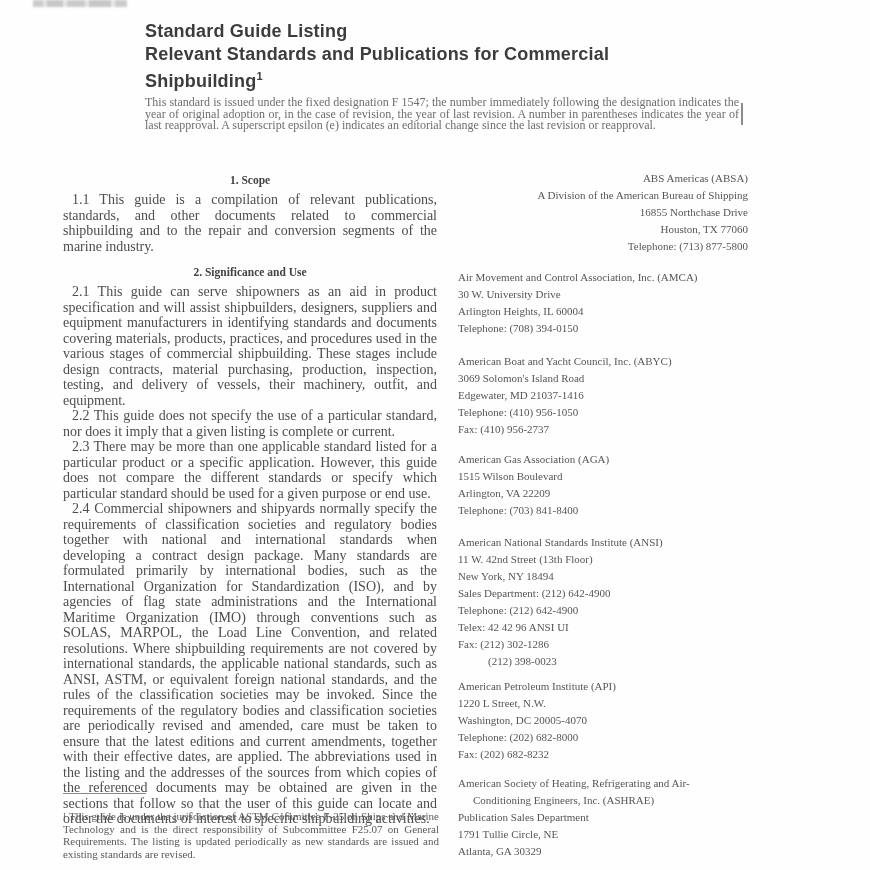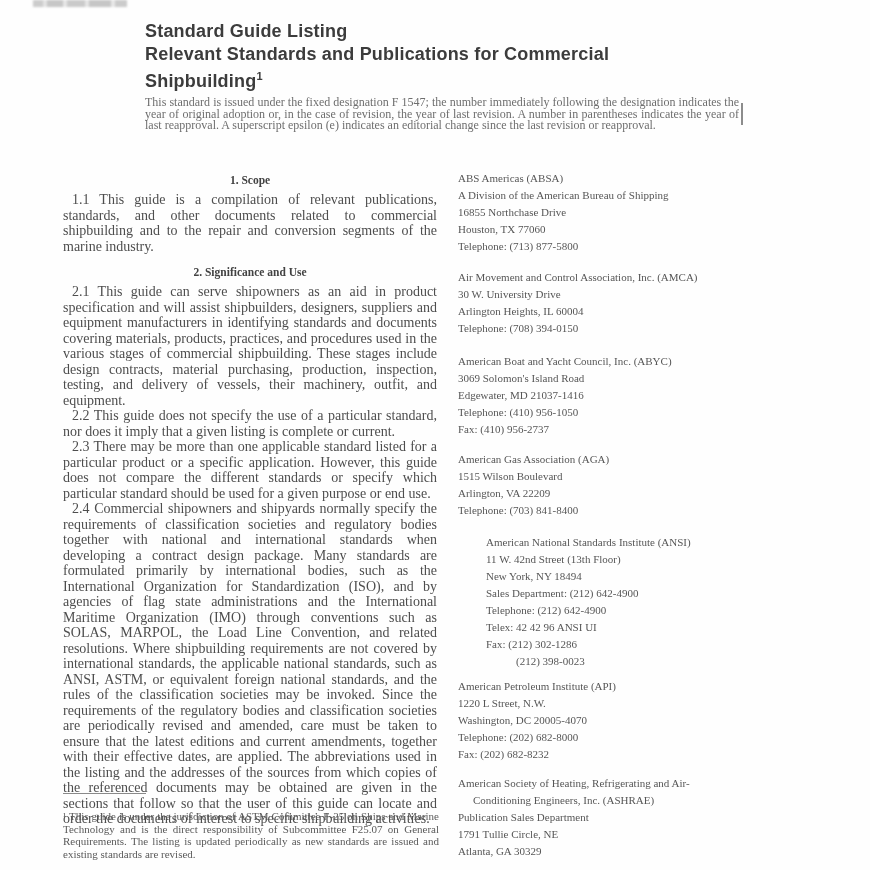--- a/index.html
+++ b/index.html
@@ -116,25 +116,25 @@
     top: 170px;
     width: 290px;
     color: #565656;
     font-size: 11px;
     line-height: 17px;
   }
   .org { margin: 0; }
   .org .org-line { white-space: nowrap; overflow: hidden; }
   .org .indent-1 { padding-left: 15px; }
   .org .indent-2 { padding-left: 30px; }
-  .mb14 { margin-bottom: 14px; }
+  .mb14 { margin-bottom: 14px; text-align: right; }
   .mb16 { margin-bottom: 16px; }
   .mb13 { margin-bottom: 13px; }
   .mb15 { margin-bottom: 15px; }
-  .mb8  { margin-bottom: 8px; margin-left: 28px; }
+  .mb8  { margin-bottom: 8px; }
   .mb12 { margin-bottom: 12px; }
 </style>
 </head>
 <body>
 
 <div class="canvas">
   <div class="sheet">
 
     <div class="edge-artifact"></div>
 

